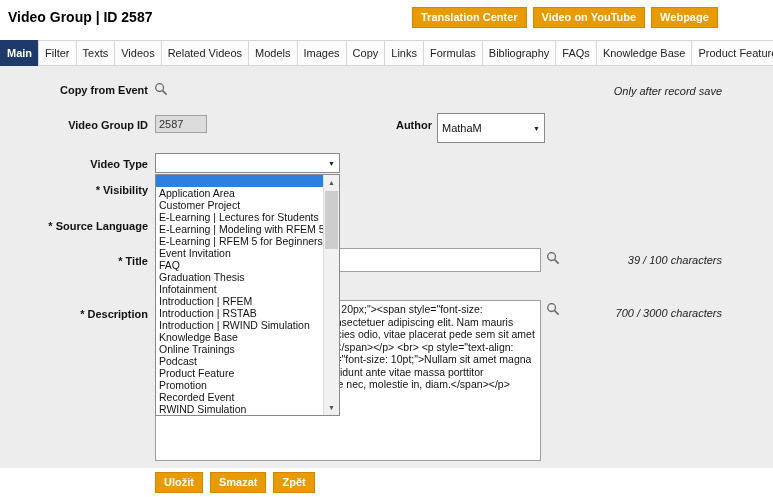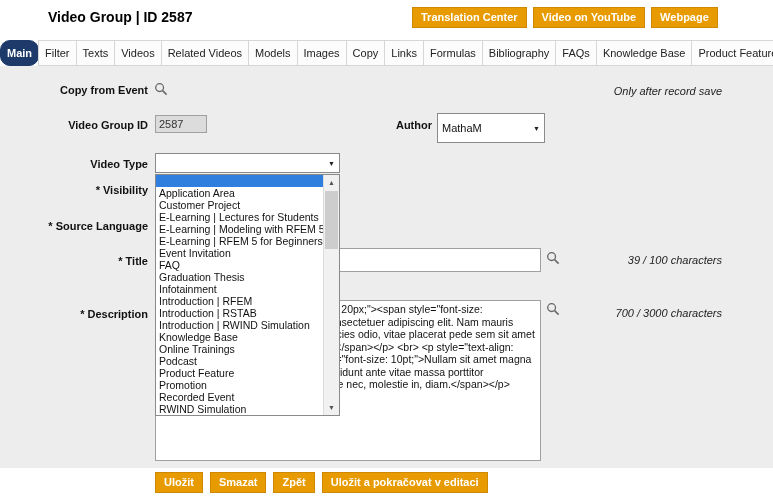--- a/index.html
+++ b/index.html
@@ -1,28 +1,28 @@
 <!DOCTYPE html>
 <html><head>
 <meta charset="utf-8">
 <style>
   html,body{margin:0;padding:0;background:#fff;}
   .screen{position:relative;width:773px;height:497px;overflow:hidden;background:#fff;
           font-family:"Liberation Sans",sans-serif;color:#111;}
   
-  .page-title{position:absolute;left:8px;top:9px;font-size:14px;font-weight:bold;color:#000;margin-left:40px;}
+  .page-title{position:absolute;left:8px;top:9px;font-size:14px;font-weight:bold;color:#000;}
   .header-actions{position:absolute;left:412px;top:7px;display:flex;gap:6px;}
   .btn-orange{background:#e89b00;border:1px solid #cf8900;color:#fff;font-size:11px;
               font-weight:bold;padding:4px 8px;line-height:1;white-space:nowrap;cursor:pointer;}
   
   .tabstrip{position:absolute;left:0;top:40px;width:773px;height:26px;display:flex;
             white-space:nowrap;overflow:hidden;background:#fff;}
   .tab{flex:0 0 auto;padding:0 6px;line-height:24px;font-size:11px;color:#222;
        background:#fcfcfc;border:1px solid #d6d6d6;margin-right:-1px;cursor:pointer;}
-  .tab.active{background:#1d3a6b;color:#fff;border-color:#1d3a6b;font-weight:bold;border-radius:10px;}
+  .tab.active{background:#1d3a6b;color:#fff;border-color:#1d3a6b;font-weight:bold;}
   
   .formbg{position:absolute;left:0;top:66px;width:773px;height:402px;background:#ededed;}
   
   .flabel{position:absolute;left:0;width:148px;text-align:right;font-weight:bold;
           font-size:11px;color:#111;}
   .note{position:absolute;right:51px;font-size:11px;font-style:italic;color:#222;text-align:right;}
   
   .inp{position:absolute;border:1px solid #a0a0a0;background:#fff;font-size:11px;
        font-family:"Liberation Sans",sans-serif;padding:1px 3px;box-sizing:border-box;color:#111;}
   .inp.disabled{background:#dcdcdc;color:#333;}
@@ -156,16 +156,15 @@
       <div class="dd-arrow up">▲</div>
       <div class="dd-thumb"></div>
       <div class="dd-arrow down">▼</div>
     </div>
   </div>
 
   <div class="footer">
     <button class="btn-orange">Uložit</button>
     <button class="btn-orange">Smazat</button>
     <button class="btn-orange">Zpět</button>
-    <button class="btn-orange">Uložit a pokračovat v editaci</button>
   </div>
 
 </div>
 
 </body></html>

